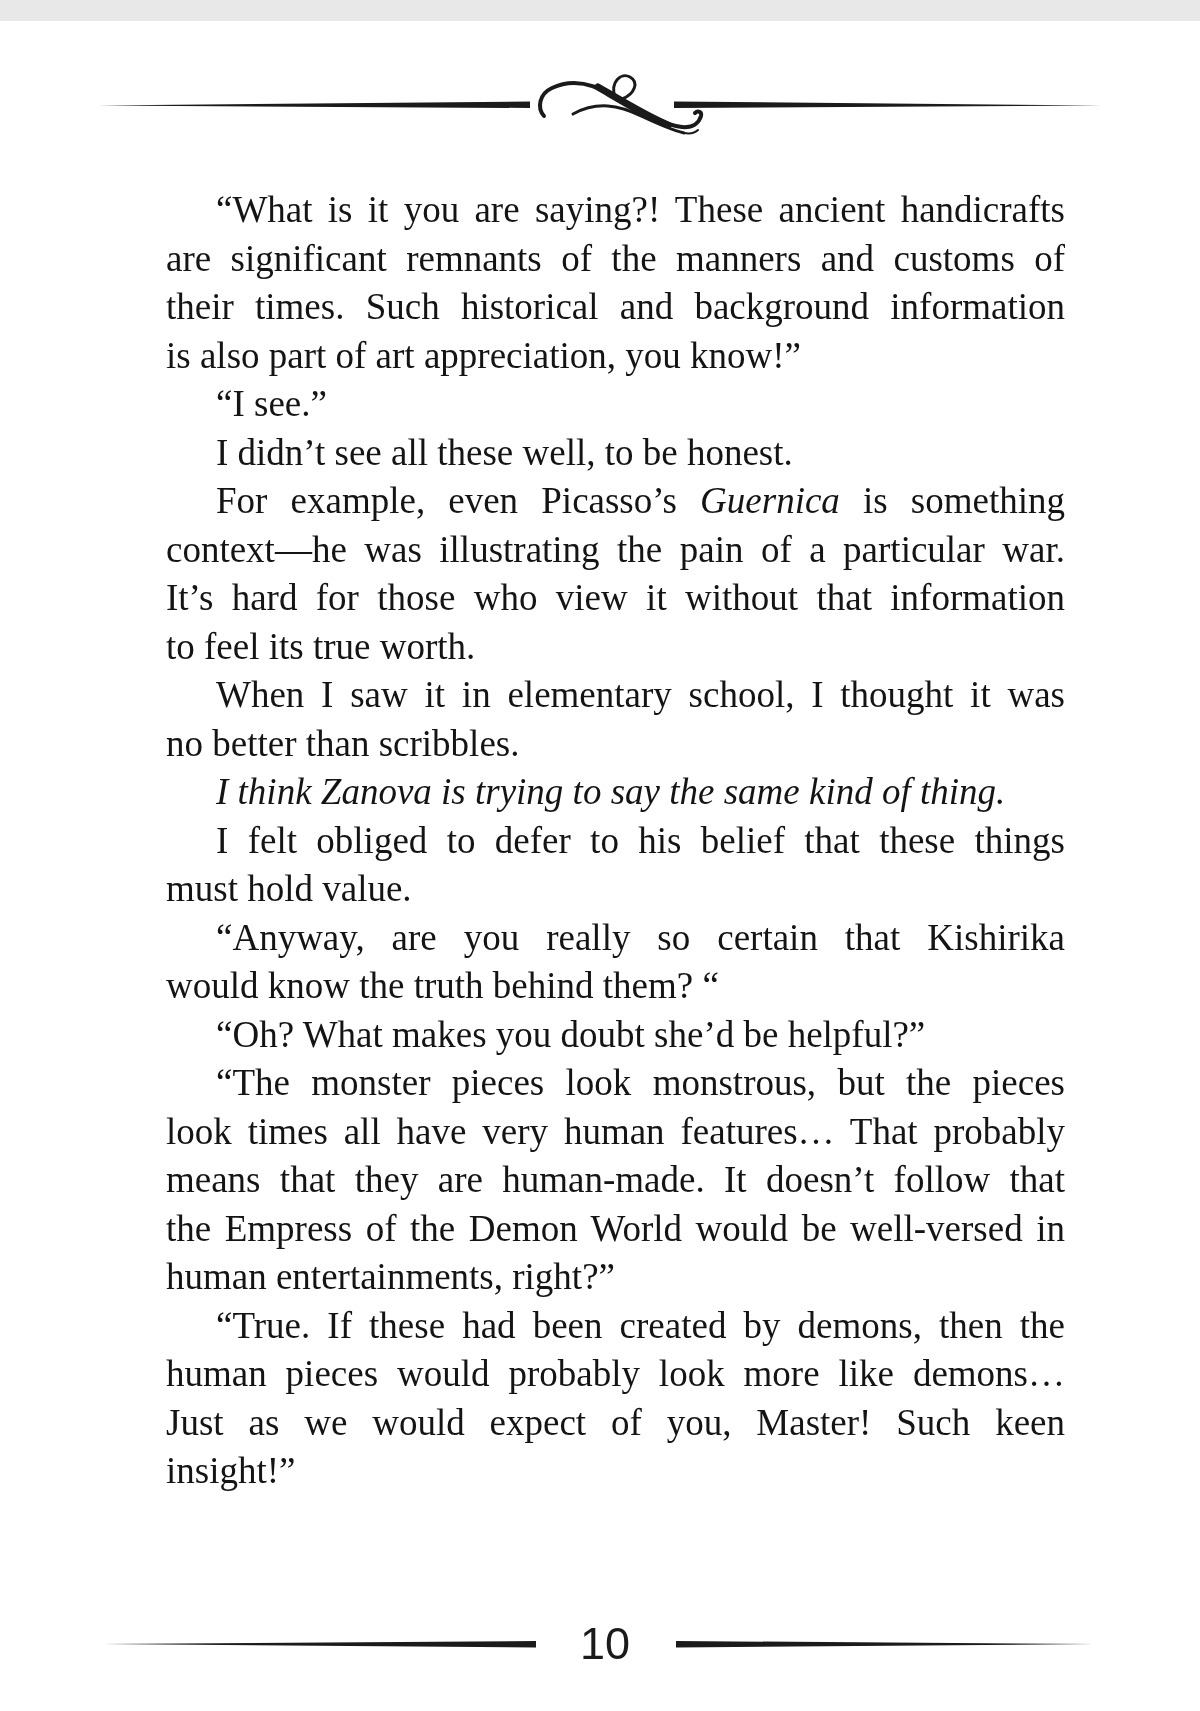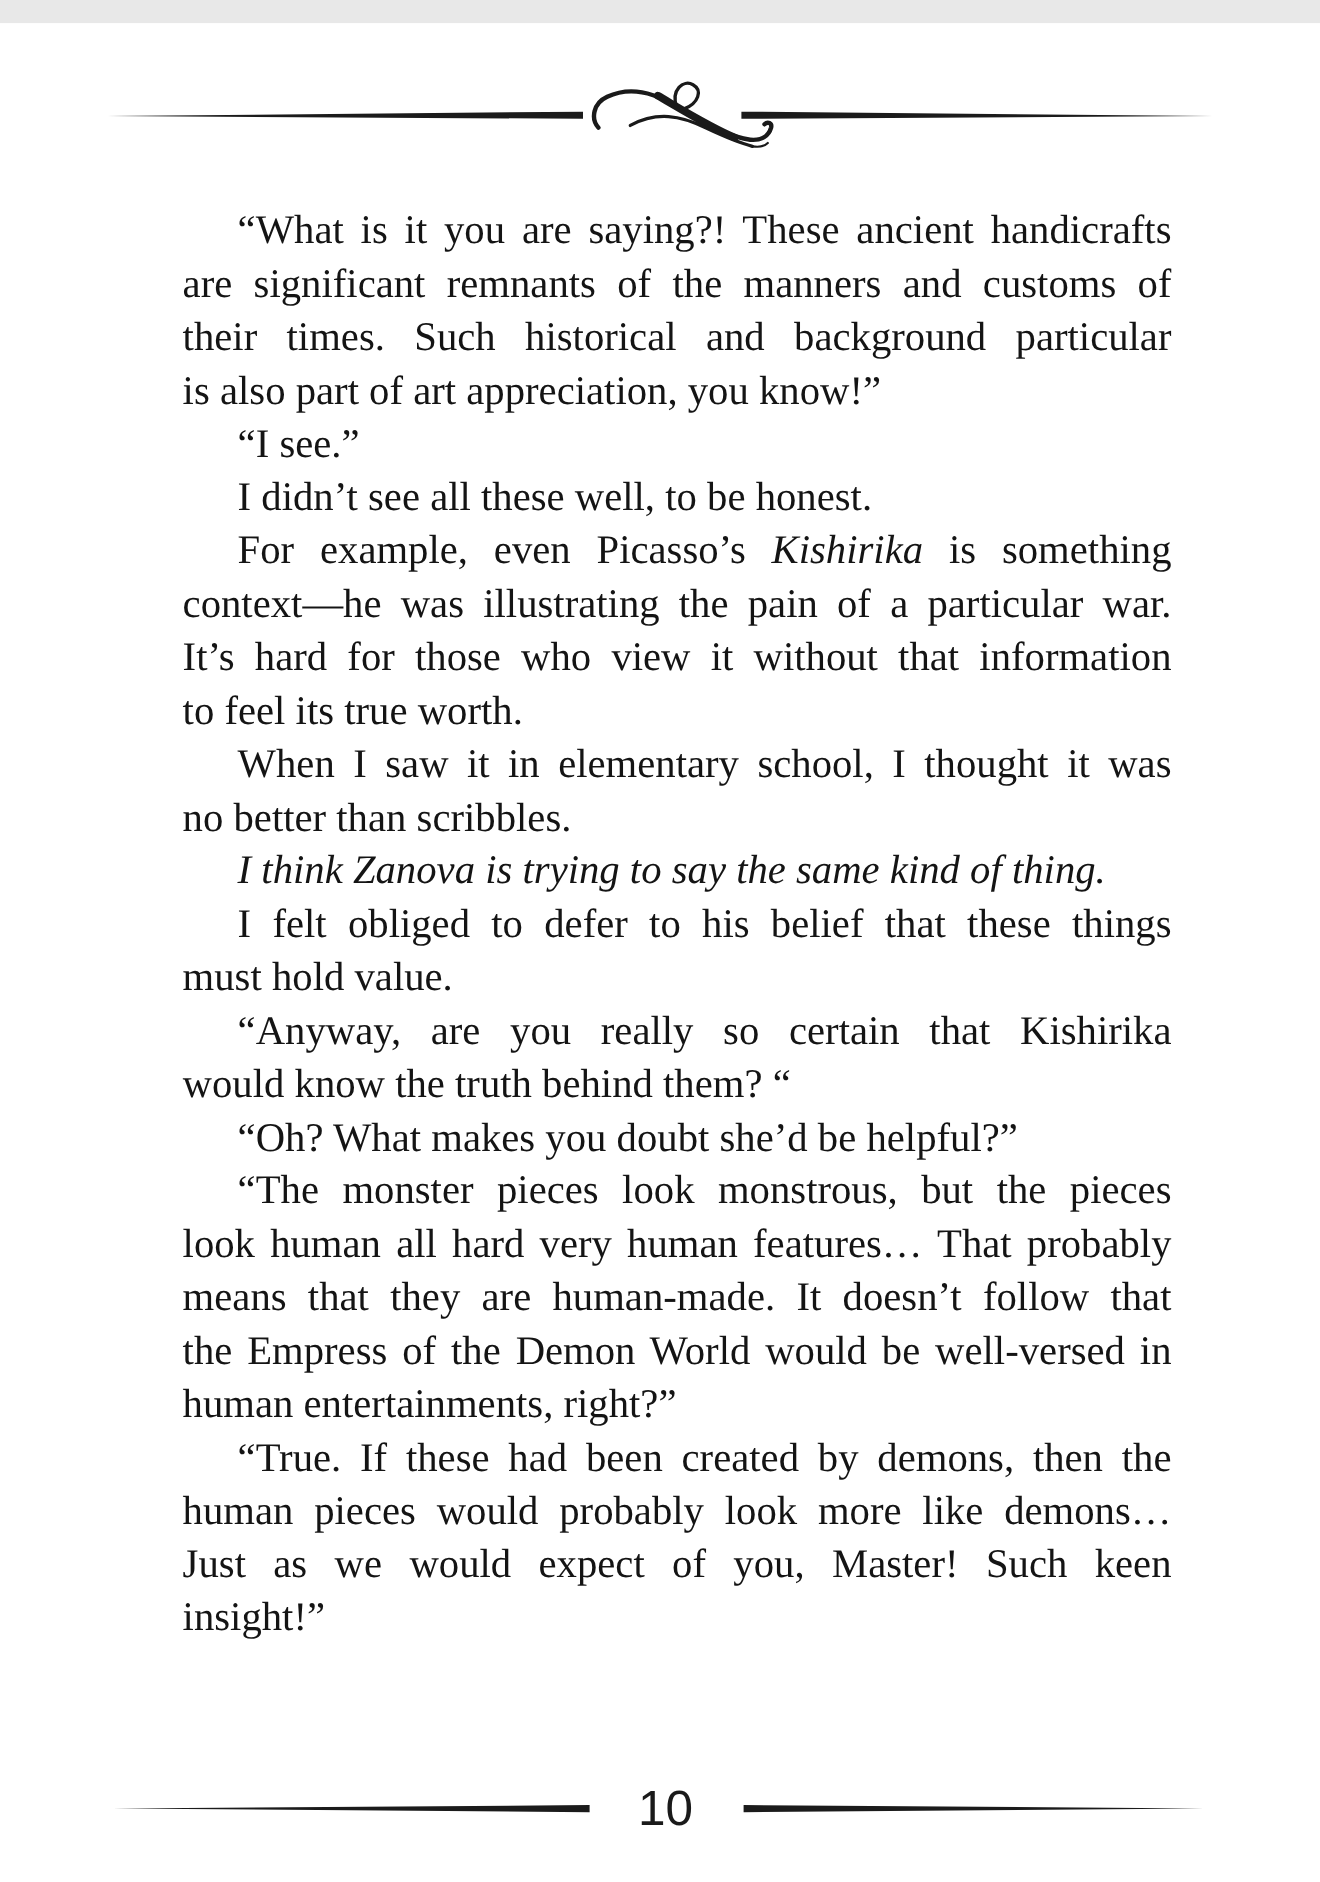--- a/index.html
+++ b/index.html
@@ -60,38 +60,38 @@
       <path d="M598,66 C622,80 648,96 668,104" stroke-width="7"></path>
       <path d="M615,76 C610,61 621,51 630,56 C639,61 635,73 622,78" stroke-width="3"></path>
       <path d="M573,93 C597,80 619,84 641,95 C658,103 672,109 684,112" stroke-width="3"></path>
       <path d="M684,112 C690,113 695,112 698,109" stroke-width="2"></path>
     </g>
   </svg>
 
   <div class="text-block">
       <div class="line j ind"><span>“What is it you are saying?! These ancient handicrafts</span></div>
       <div class="line j"><span>are significant remnants of the manners and customs of</span></div>
-      <div class="line j"><span>their times. Such historical and background particular</span></div>
+      <div class="line j"><span>their times. Such historical and background information</span></div>
       <div class="line"><span>is also part of art appreciation, you know!”</span></div>
       <div class="line ind"><span>“I see.”</span></div>
       <div class="line ind"><span>I didn’t see all these well, to be honest.</span></div>
-      <div class="line j ind"><span>For example, even Picasso’s </span><i>Kishirika</i><span> is something</span></div>
+      <div class="line j ind"><span>For example, even Picasso’s </span><i>Guernica</i><span> is something</span></div>
       <div class="line j"><span>context—he was illustrating the pain of a particular war.</span></div>
       <div class="line j"><span>It’s hard for those who view it without that information</span></div>
       <div class="line"><span>to feel its true worth.</span></div>
       <div class="line j ind"><span>When I saw it in elementary school, I thought it was</span></div>
       <div class="line"><span>no better than scribbles.</span></div>
       <div class="line ind"><i>I think Zanova is trying to say the same kind of thing.</i></div>
       <div class="line j ind"><span>I felt obliged to defer to his belief that these things</span></div>
       <div class="line"><span>must hold value.</span></div>
       <div class="line j ind"><span>“Anyway, are you really so certain that Kishirika</span></div>
       <div class="line"><span>would know the truth behind them? “</span></div>
       <div class="line ind"><span>“Oh? What makes you doubt she’d be helpful?”</span></div>
       <div class="line j ind"><span>“The monster pieces look monstrous, but the pieces worth</span></div>
-      <div class="line j"><span>look human all hard very human features… That probably</span></div>
+      <div class="line j"><span>look times all have very human features… That probably</span></div>
       <div class="line j"><span>means that they are human-made. It doesn’t follow that</span></div>
       <div class="line j"><span>the Empress of the Demon World would be well-versed in</span></div>
       <div class="line"><span>human entertainments, right?”</span></div>
       <div class="line j ind"><span>“True. If these had been created by demons, then the</span></div>
       <div class="line j"><span>human pieces would probably look more like demons…</span></div>
       <div class="line j"><span>Just as we would expect of you, Master! Such keen</span></div>
       <div class="line"><span>insight!”</span></div>
     </div>
 
   <div class="page-number">10</div>

